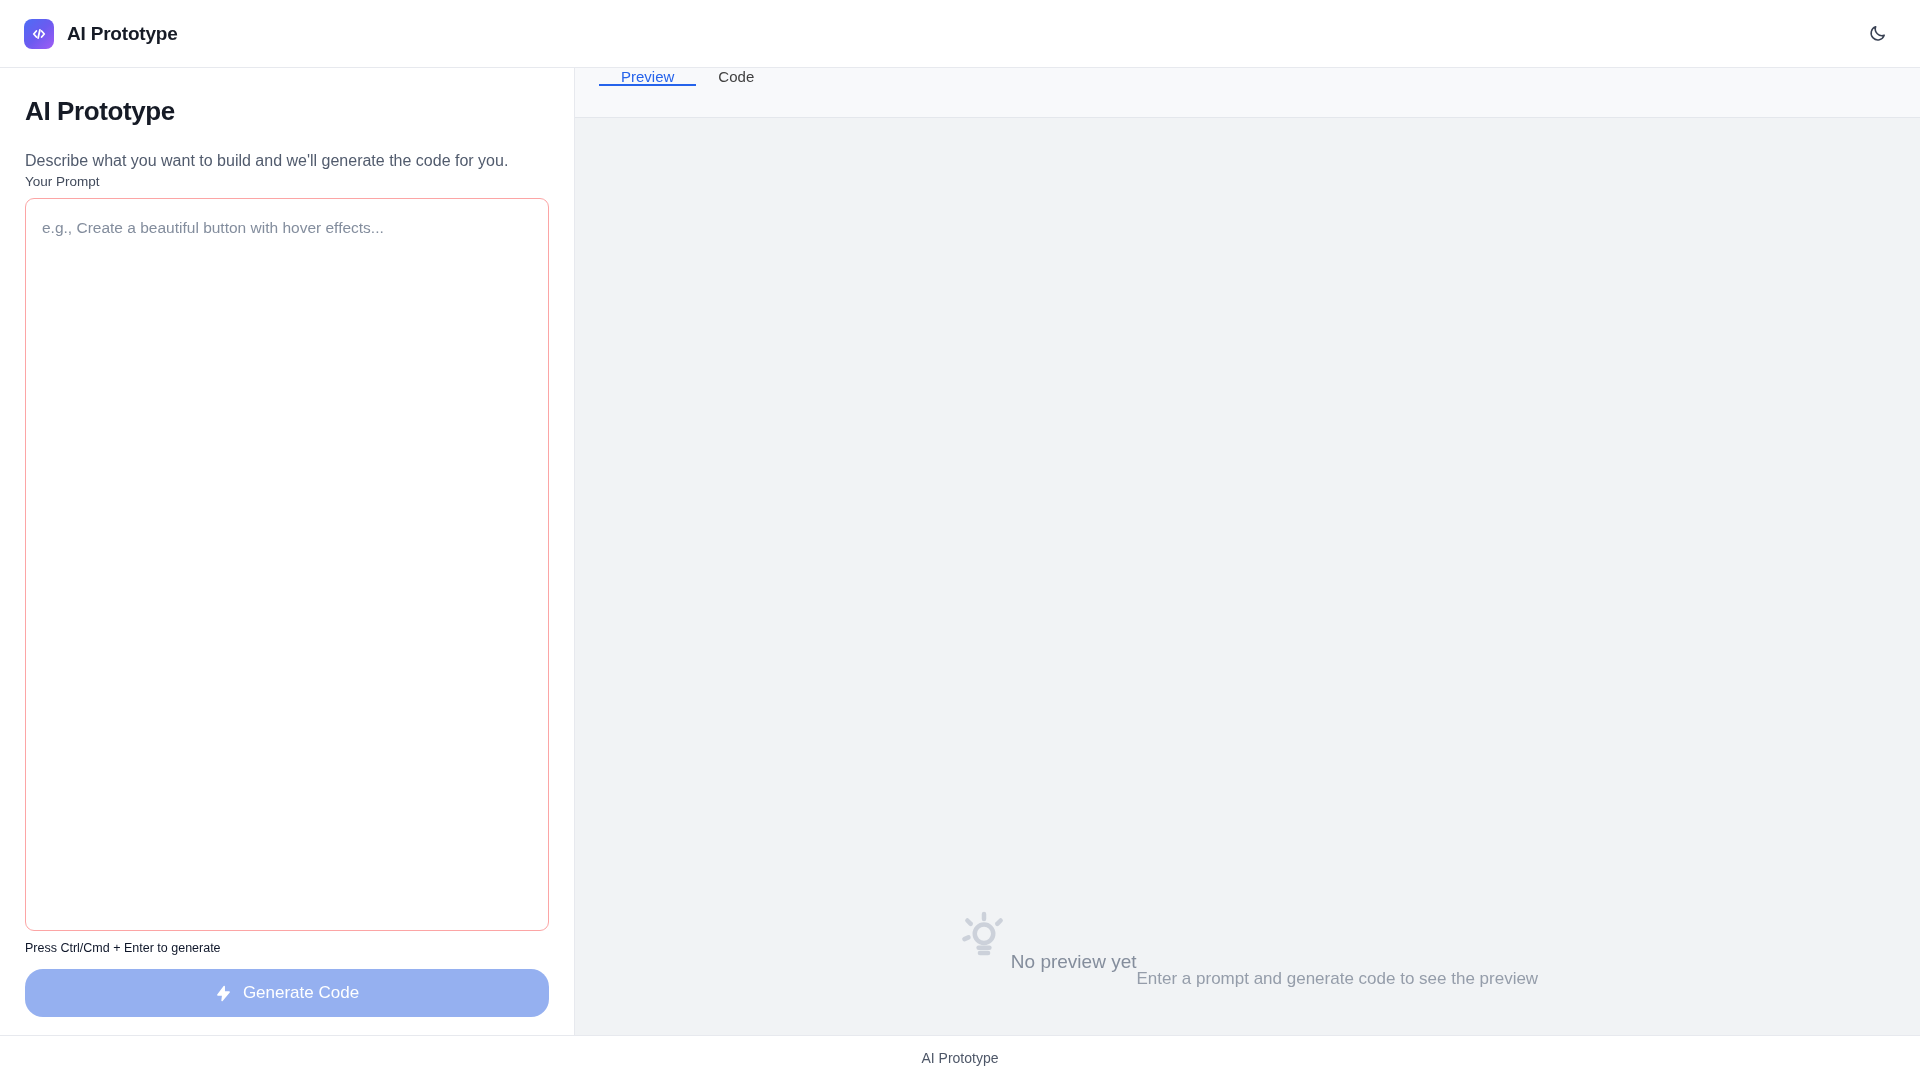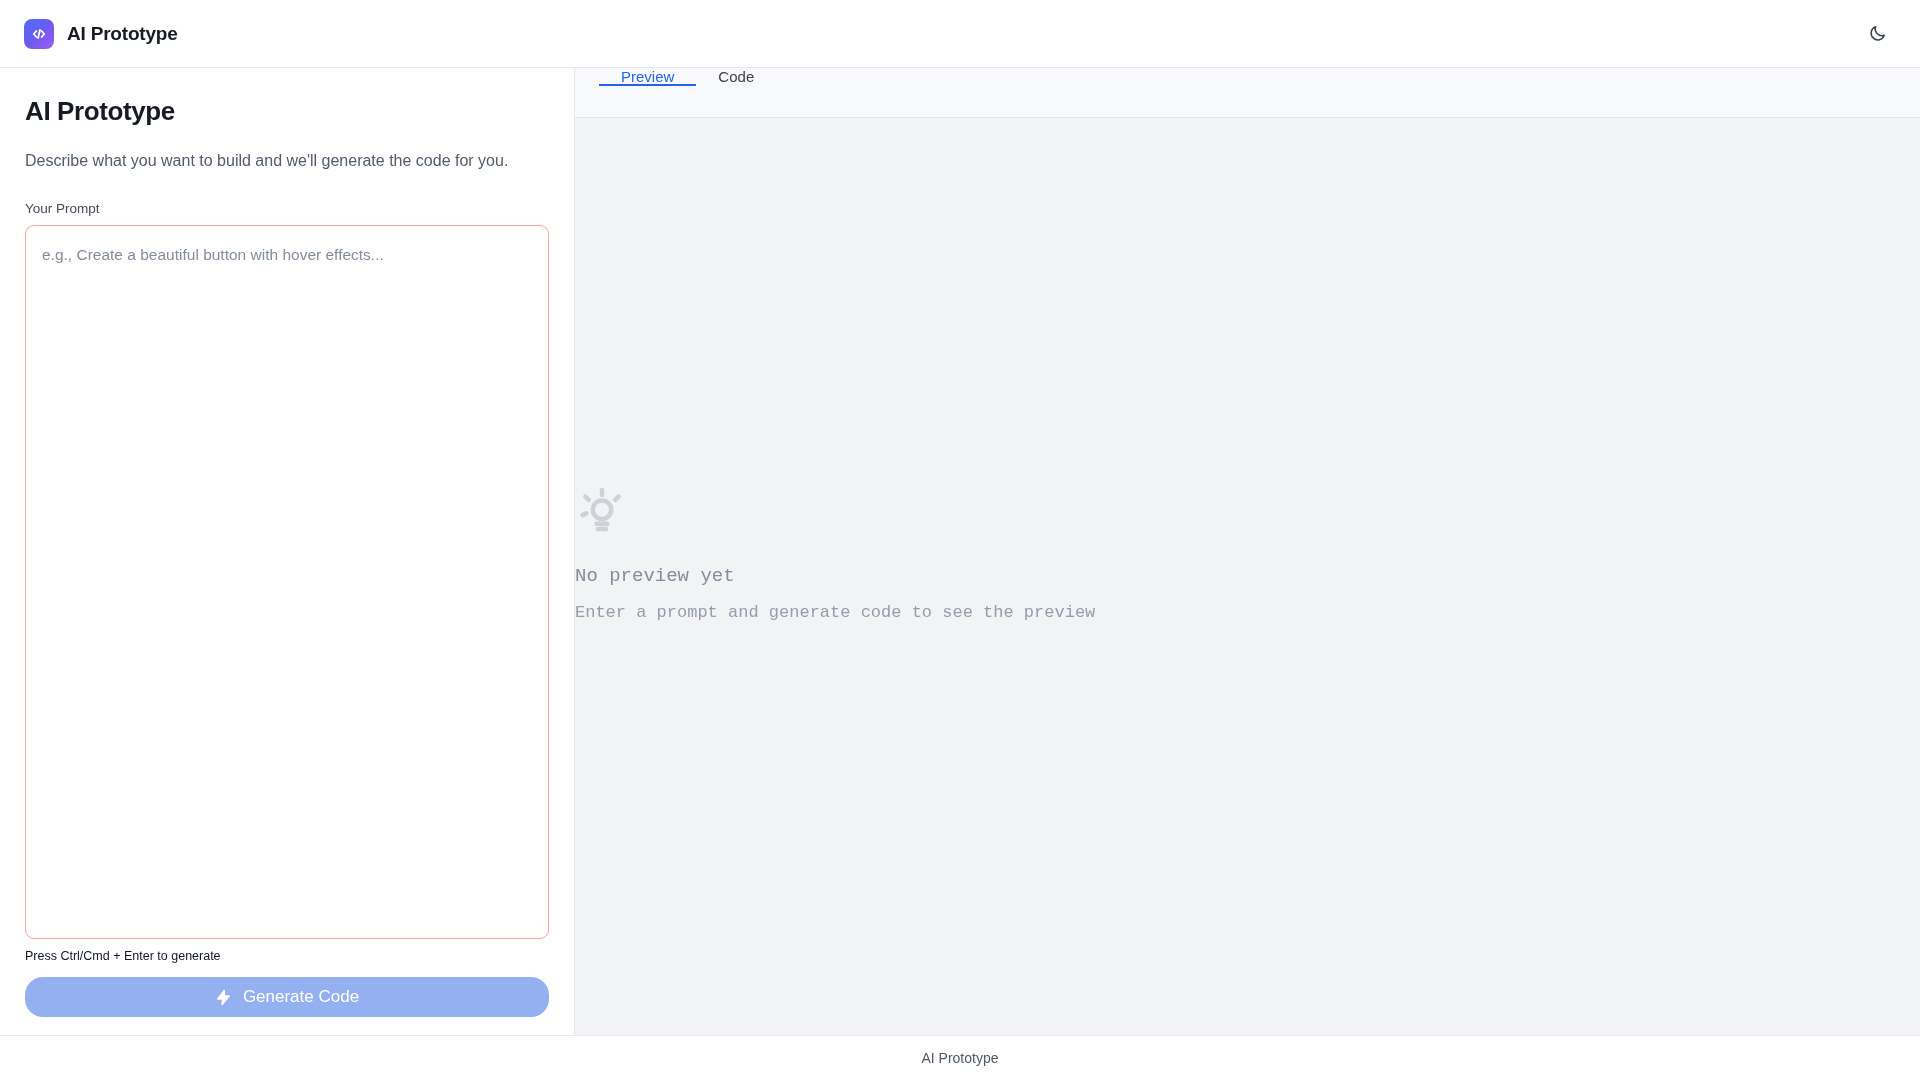--- a/index.html
+++ b/index.html
@@ -108,21 +108,20 @@
 
   .panel-subtitle {
     margin-top: 22px;
     font-size: 16px;
     line-height: 1.55;
     color: #515b6d;
     max-width: 530px;
   }
 
   .field-label {
-    margin-top: 27px;
     margin-bottom: 9px;
     font-size: 13.5px;
     color: #424b5c;
   }
 
   .prompt-textarea {
     flex: 1;
     min-height: 0;
     width: 100%;
     resize: none;
@@ -140,21 +139,21 @@
 
   .hint {
     margin-top: 10px;
     font-size: 12.5px;
     color: #0f172a;
   }
 
   .generate-button {
     margin-top: 14px;
     margin-bottom: 18px;
-    height: 40px;
+    height: 48px;
     width: 100%;
     border: none;
     border-radius: 18px;
     background: #95b0f0;
     color: #ffffff;
     font-family: "Liberation Sans", sans-serif;
     font-size: 17px;
     display: flex;
     align-items: center;
     justify-content: center;
@@ -207,25 +206,24 @@
     bottom: -1px;
     height: 2px;
     background: #2563eb;
   }
 
   .preview-stage {
     flex: 1;
     min-height: 0;
     background: #f1f3f5;
     display: flex;
-    flex-direction: column;
-    align-items: flex-start;
+    flex-direction: row;
+    align-items: flex-end;
     justify-content: center;
     padding-bottom: 46px;
-    font-family: Liberation Mono, monospace;
   }
 
   .empty-icon {
     color: #ccd1da;
     margin-bottom: 26px;
   }
   .empty-icon svg { display: block; }
 
   .empty-title {
     font-size: 19px;

